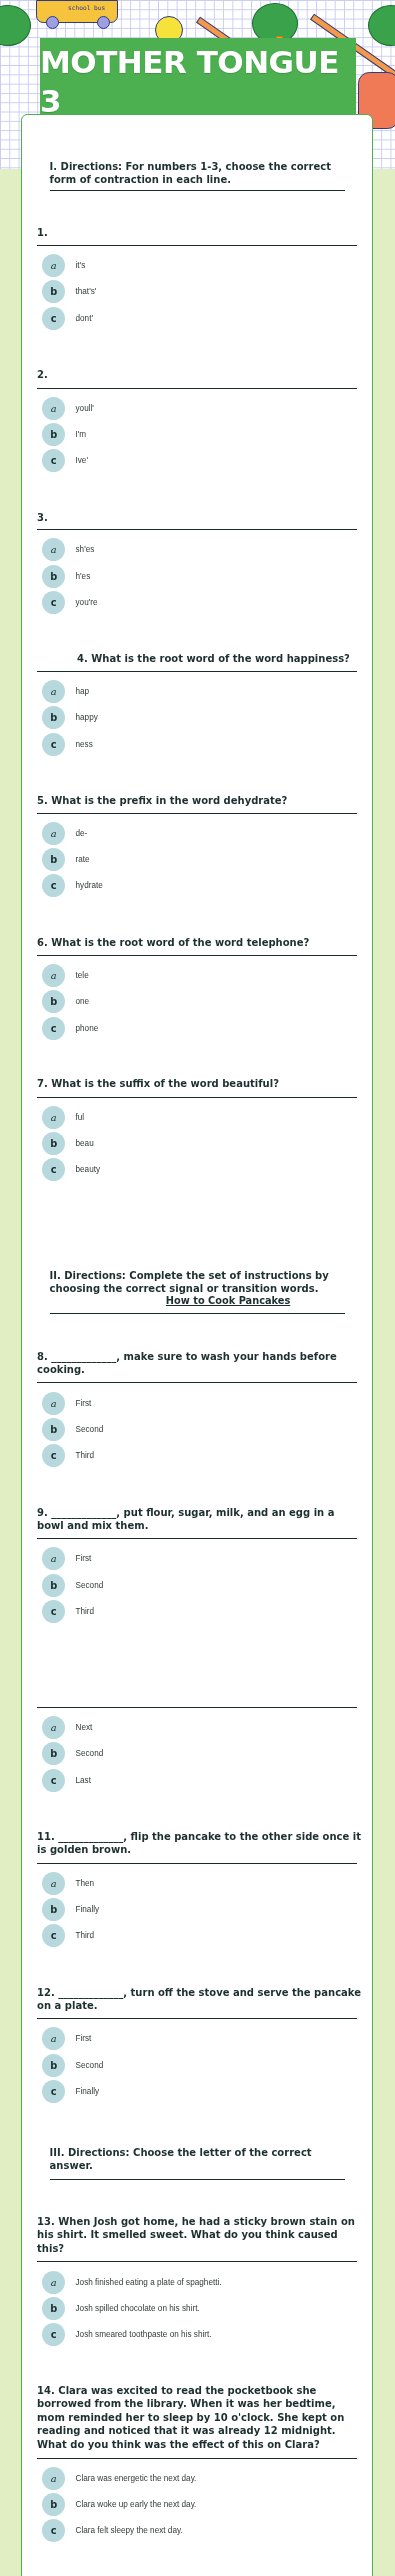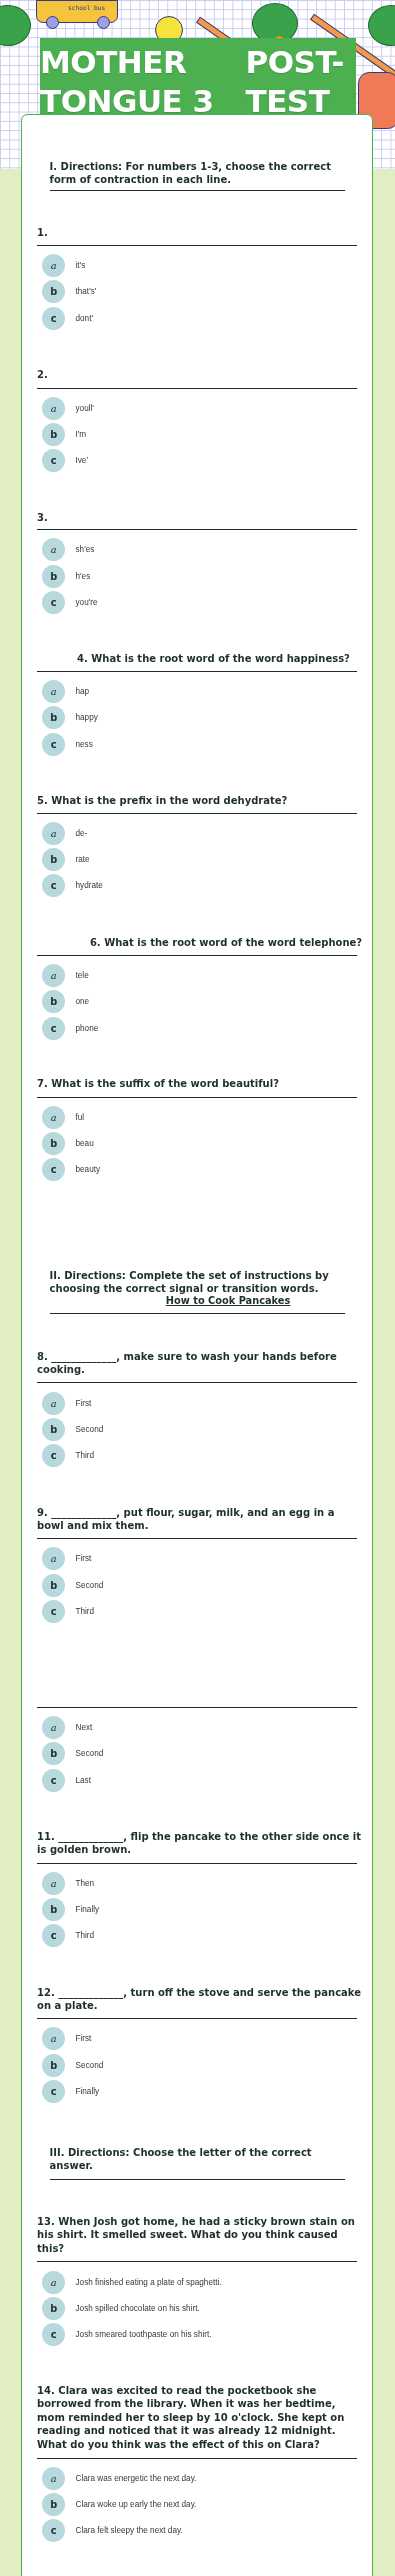--- a/index.html
+++ b/index.html
@@ -26,21 +26,21 @@
   .wheel { width: 13.4px; height: 13.4px; border-radius: 50%; background: #9f9ee0; border: 1.5px solid #2c3a8a; }
   .tree-top { width: 46px; height: 41px; border-radius: 50%; background: #3aa24a; border: 1.5px solid #1b6a2b; }
   .trunk { width: 7.2px; height: 36px; background: #f0a527; border: 1px solid #c57d14; }
   .pencil { width: 103px; height: 7.2px; background: #f39a4a; border: 1px solid #2c3a8a; transform: rotate(35deg); transform-origin: left center; }
   .apple { width: 28px; height: 28px; border-radius: 50%; background: #f7e23b; border: 1.5px solid #2c3a8a; }
   .heart { width: 18.5px; height: 16.5px; background: #f25e7a; border-radius: 50% 50% 5.2px 5.2px; }
   .bag { width: 41px; height: 57px; background: #f07a55; border: 1.5px solid #2c3a8a; border-radius: 11.3px; }
   .title-box {
     position: absolute; left: 40px; top: 38px; width: 316px; height: 126px;
     background: #4caf50;
-    display: flex; flex-direction: row; align-items: flex-start; justify-content: flex-start;
+    display: flex; flex-direction: column; align-items: center; justify-content: flex-start;
     padding-top: 5.2px;
   }
   .title-line {
     color: #ffffff; font-family: "DejaVu Sans", sans-serif; font-weight: bold;
     font-size: 31px; line-height: 39px; letter-spacing: -0.5px;
     text-shadow: 0 1px 1px rgba(0,0,0,0.15);
   }
   .card {
     position: absolute; left: 20.6px; top: 114px; width: 352px; height: 2612px;
     background: #ffffff;
@@ -179,21 +179,21 @@
     </div>
   <div class="option" style="top:732px;">
       <span class="badge">b</span>
       <span class="opt-text">rate</span>
     </div>
   <div class="option" style="top:758px;">
       <span class="badge">c</span>
       <span class="opt-text">hydrate</span>
     </div>
 
-  <div class="q-heading" style="top:821px;text-align:right;">6. What is the root word of the word telephone?</div>
+  <div class="q-heading" style="top:821px;">6. What is the root word of the word telephone?</div>
   <div class="q-line" style="top:840px;"></div>
   <div class="option" style="top:848px;">
       <span class="badge a">a</span>
       <span class="opt-text">tele</span>
     </div>
   <div class="option" style="top:874px;">
       <span class="badge">b</span>
       <span class="opt-text">one</span>
     </div>
   <div class="option" style="top:901px;">

